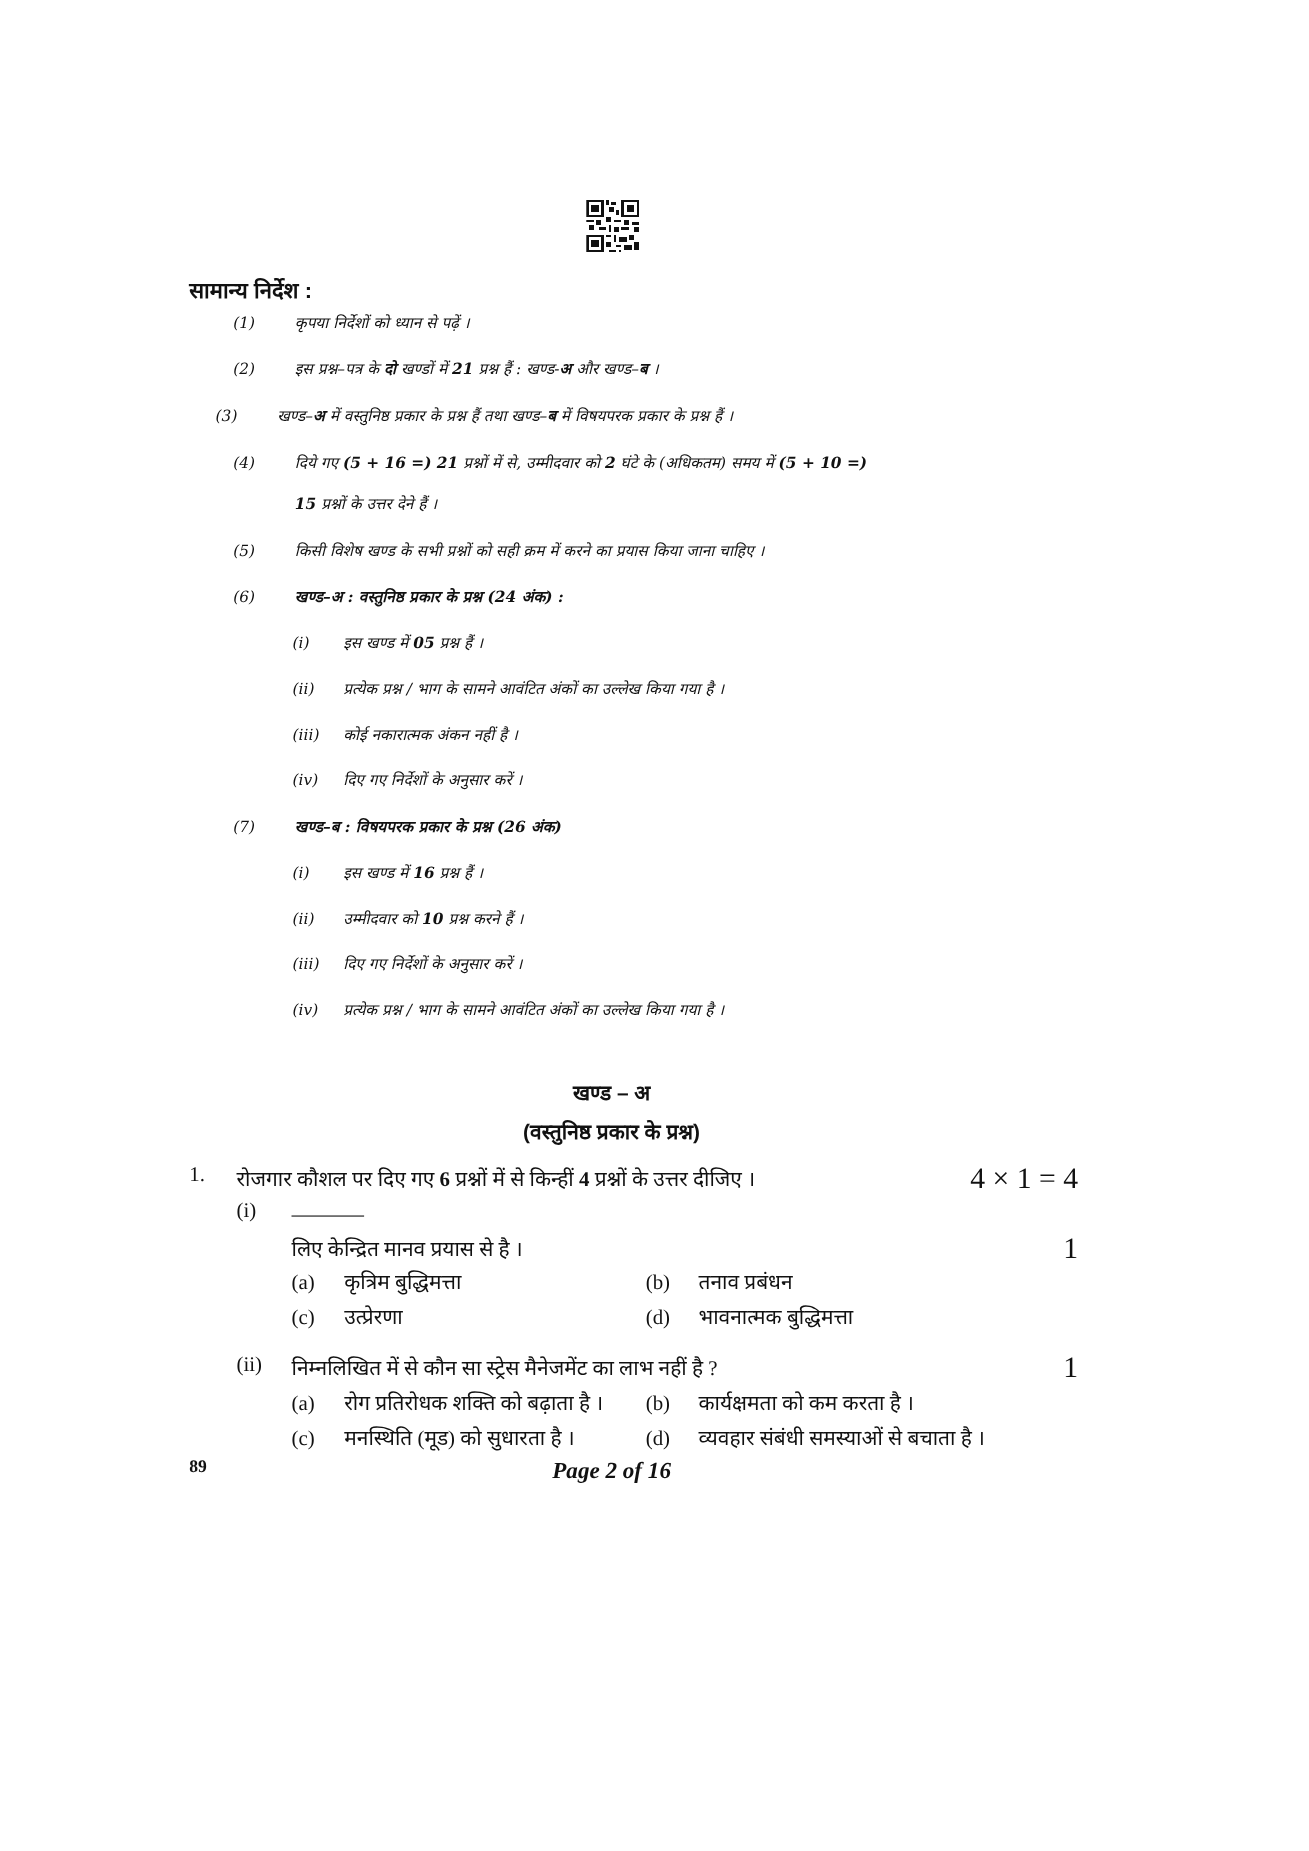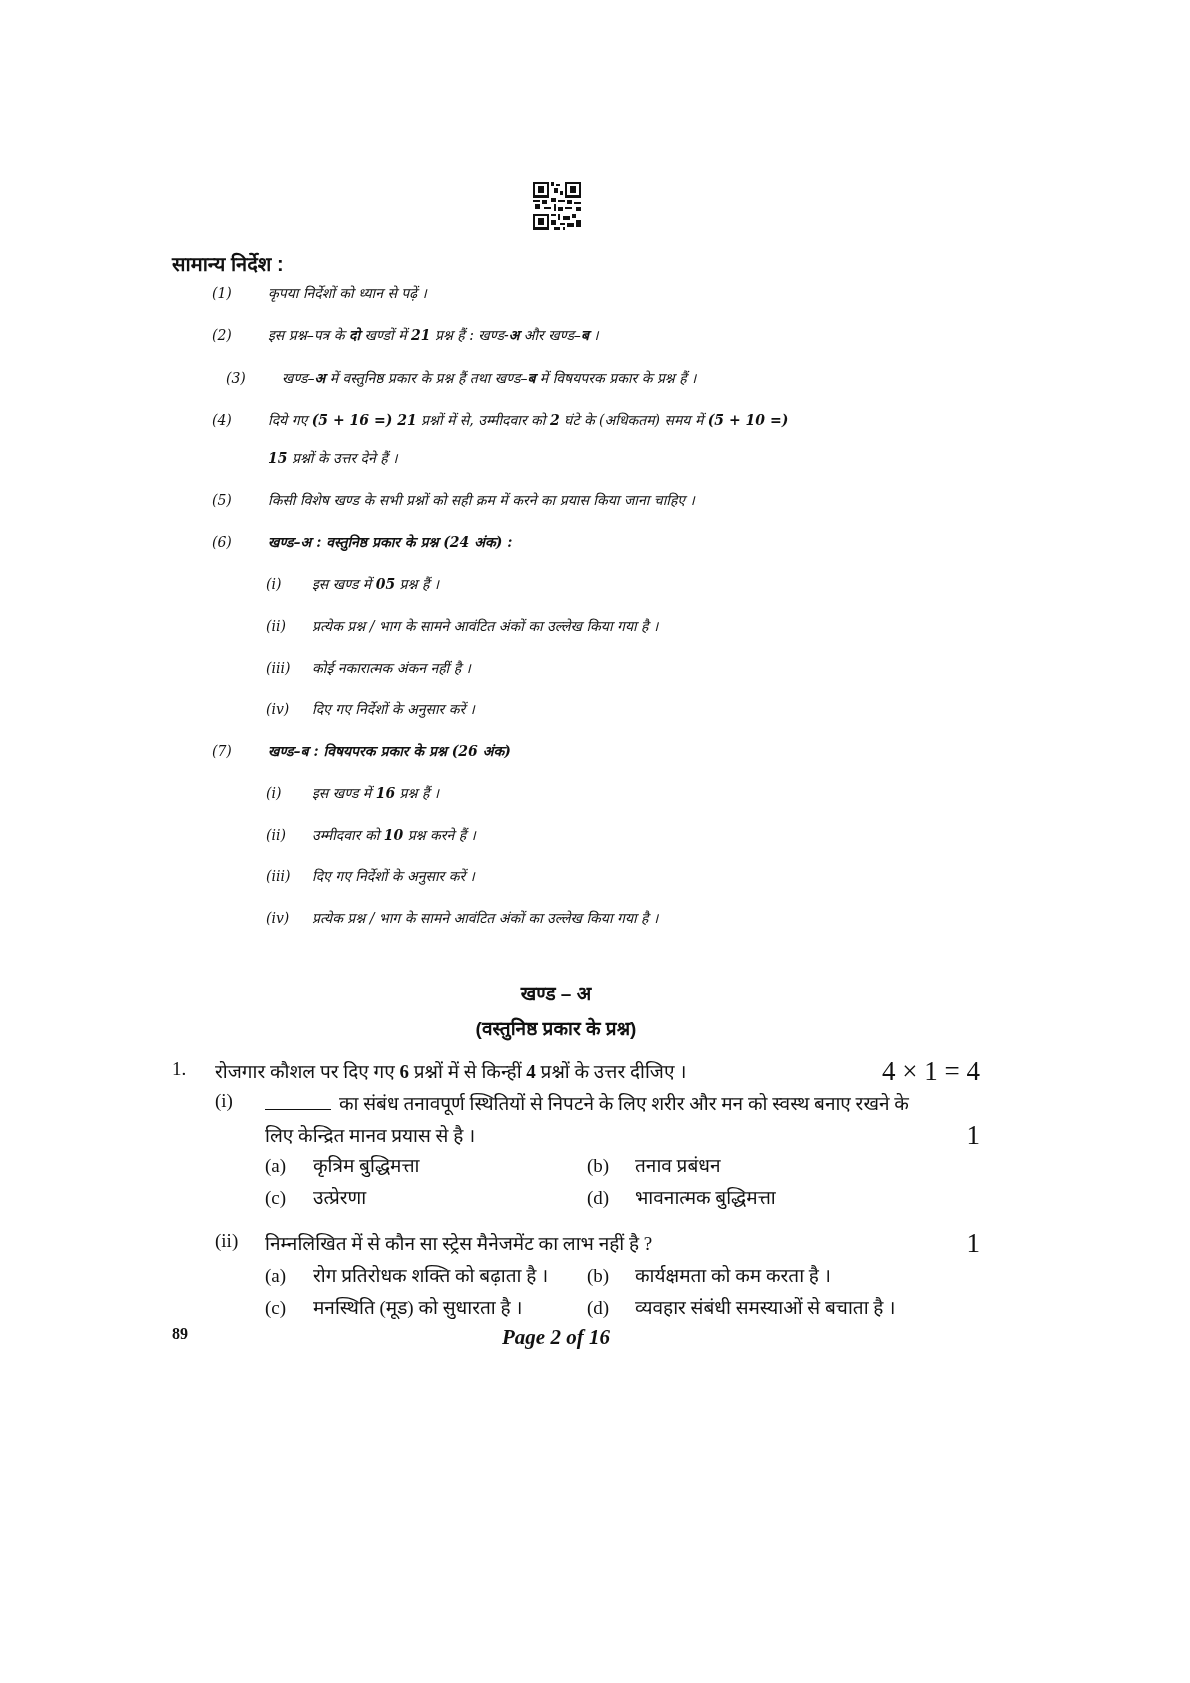--- a/index.html
+++ b/index.html
@@ -64,21 +64,21 @@
 </svg>
 
 <div class="abs gi-heading">सामान्य निर्देश :</div>
 
 <div class="abs instr" style="left:180px; top:283px;">
   <span class="num">(1)</span><span><span>कृपया निर्देशों को ध्यान से पढ़ें ।</span></span>
 </div>
 <div class="abs instr" style="left:180px; top:325px;">
   <span class="num">(2)</span><span><span>इस प्रश्न–पत्र के </span><b>दो</b><span> खण्डों में </span><b>21</b><span> प्रश्न हैं : खण्ड-</span><b>अ</b><span> और खण्ड–</span><b>ब</b><span> ।</span></span>
 </div>
-<div class="abs instr" style="left:194px; top:368px;">
+<div class="abs instr" style="left:164px; top:368px;">
   <span class="num">(3)</span><span><span>खण्ड–</span><b>अ</b><span> में वस्तुनिष्ठ प्रकार के प्रश्न हैं तथा खण्ड–</span><b>ब</b><span> में विषयपरक प्रकार के प्रश्न हैं ।</span></span>
 </div>
 <div class="abs instr" style="left:180px; top:410px;">
   <span class="num">(4)</span><span><span>दिये गए </span><b>(5 + 16 =) 21</b><span> प्रश्नों में से, उम्मीदवार को </span><b>2</b><span> घंटे के (अधिकतम) समय में </span><b>(5 + 10 =)</b></span>
 </div>
 <div class="abs instr" style="left:236px; top:448px;"><b>15</b><span> प्रश्नों के उत्तर देने हैं ।</span></div>
 <div class="abs instr" style="left:180px; top:490px;">
   <span class="num">(5)</span><span><span>किसी विशेष खण्ड के सभी प्रश्नों को सही क्रम में करने का प्रयास किया जाना चाहिए ।</span></span>
 </div>
 
@@ -118,21 +118,21 @@
 <div class="abs center sec-title" style="top:1015px;">(वस्तुनिष्ठ प्रकार के प्रश्न)</div>
 
 <div class="abs q" style="left:140px; top:1058px;">1.</div>
 <div class="abs q" style="left:183px; top:1058px;">
   <span>रोजगार कौशल पर दिए गए </span><b>6</b><span> प्रश्नों में से किन्हीं </span><b>4</b><span> प्रश्नों के उत्तर दीजिए ।</span>
 </div>
 <div class="marks" style="right:210px; top:1056px;">4 × 1 = 4</div>
 
 <div class="abs q" style="left:183px; top:1090px;">(i)</div>
 <div class="abs q" style="left:233px; top:1090px;">
-  <span class="blank"></span><span>का संबंध तनावपूर्ण स्थितियों से निपटने के लिए शरीर और मन को स्वस्थ बनाए रखने के</span>
+  <span class="blank"></span>
 </div>
 <div class="abs q" style="left:233px; top:1122px;">लिए केन्द्रित मानव प्रयास से है ।</div>
 <div class="marks" style="right:210px; top:1120px;">1</div>
 
 <div class="abs q" style="left:233px; top:1152px;">
   <span class="opt-label">(a)</span><span>कृत्रिम बुद्धिमत्ता</span>
 </div>
 <div class="abs q" style="left:555px; top:1152px;">
   <span class="opt-label">(b)</span><span>तनाव प्रबंधन</span>
 </div>

